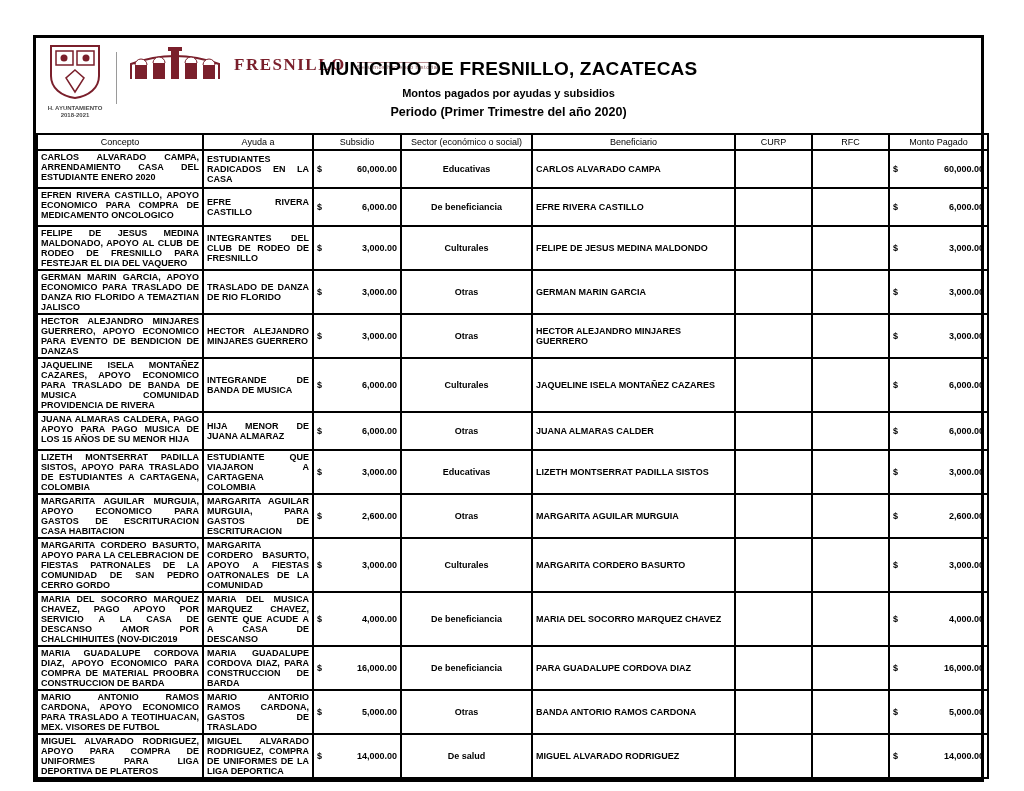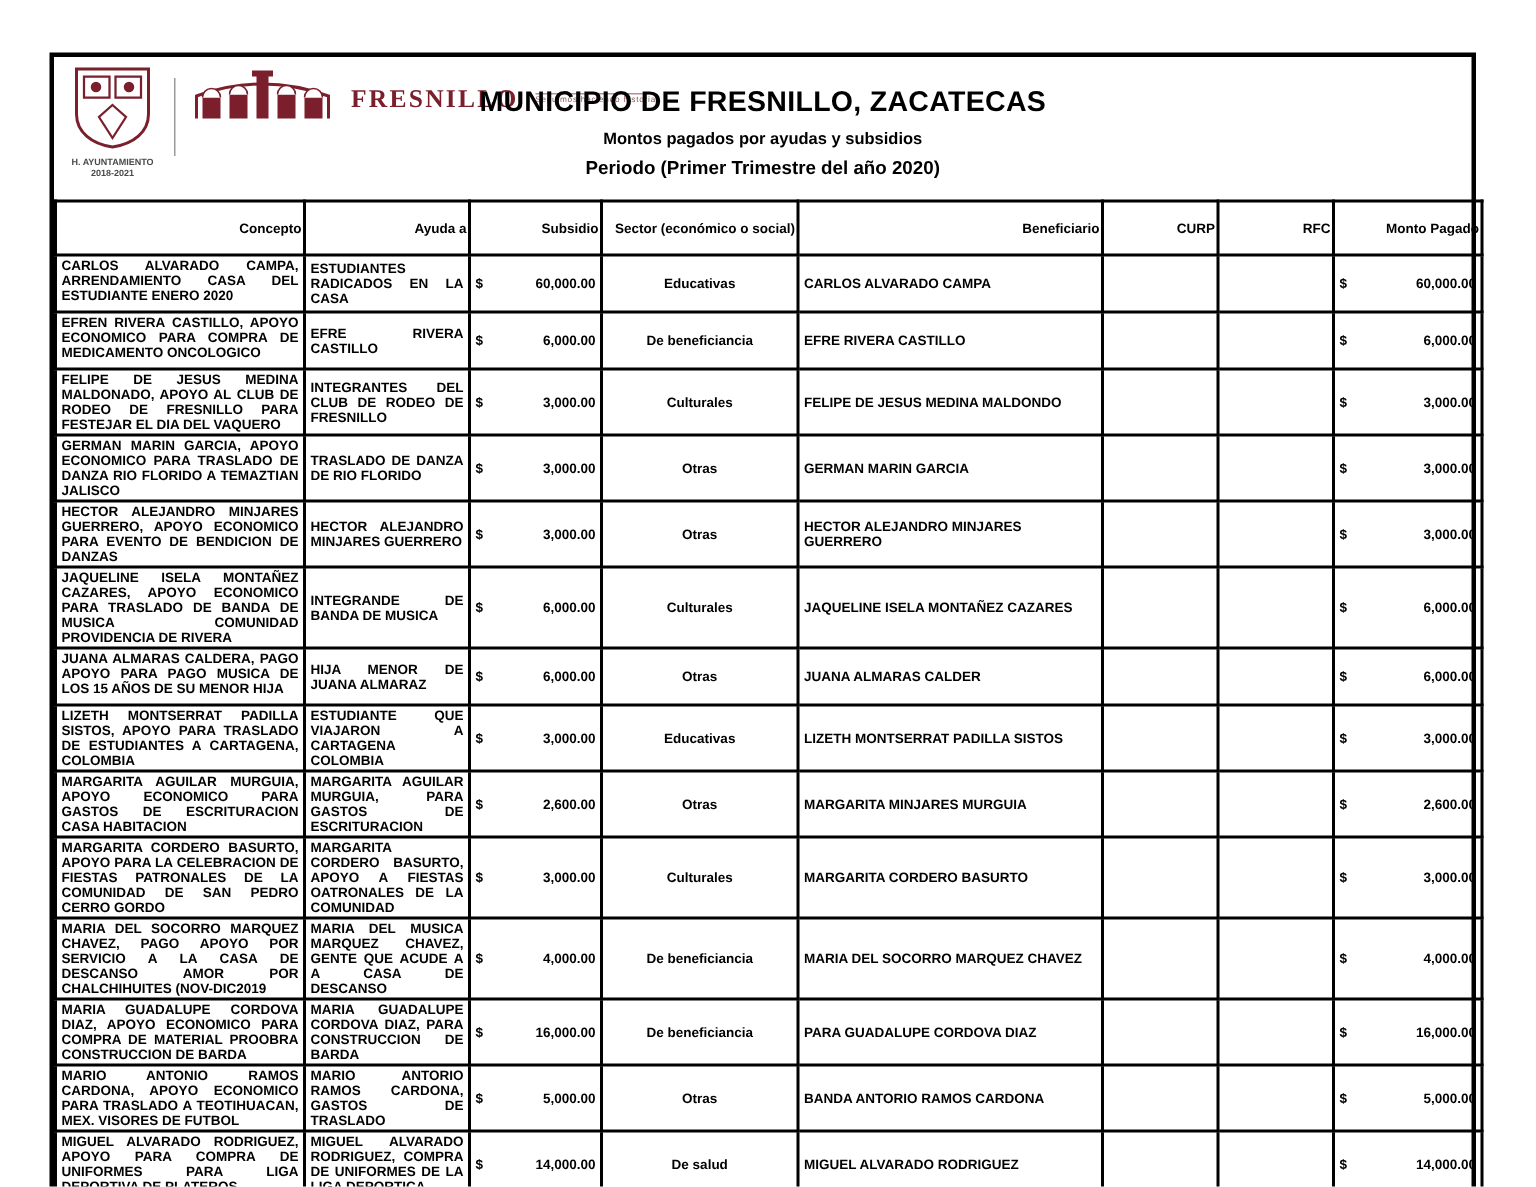--- a/index.html
+++ b/index.html
@@ -17,21 +17,21 @@
   .titles{position:absolute;left:0;right:0;top:8px;text-align:center;}
   .title-main{font-size:19px;font-weight:bold;color:#000;letter-spacing:.2px;margin-top:12px;}
   .title-sub{font-size:11px;font-weight:bold;margin-top:7px;}
   .title-period{font-size:12.5px;font-weight:bold;margin-top:6px;}
   
   table{width:100%;border-collapse:collapse;table-layout:fixed;}
   col.w-concepto{width:166px;} col.w-ayuda{width:110px;} col.w-subsidio{width:88px;}
   col.w-sector{width:131px;} col.w-benef{width:203px;} col.w-curp{width:77px;}
   col.w-rfc{width:77px;} col.w-monto{width:99px;}
   th,td{border:2px solid #000;padding:1px 3px;box-sizing:border-box;overflow:hidden;}
-  th{font-size:9px;font-weight:bold;text-align:right;height:16px;padding:12px 1px;}
+  th{font-size:9px;font-weight:normal;text-align:center;height:16px;padding:2px 1px;}
   td{font-size:9px;font-weight:bold;line-height:10px;}
   td.c-concepto{text-align:justify;vertical-align:top;}
   td.c-ayuda{text-align:justify;vertical-align:middle;}
   td.c-sector{vertical-align:middle;text-align:center;}
   td.c-benef{vertical-align:middle;}
   td.c-money{vertical-align:middle;}
   .money-wrap{display:flex;justify-content:space-between;align-items:center;}
   tbody tr{height:38px;margin-top:12px;}
 </style>
 </head>
@@ -265,21 +265,21 @@
         <tr>
           <td class="c-concepto">MARGARITA AGUILAR MURGUIA, APOYO ECONOMICO PARA GASTOS DE ESCRITURACION CASA HABITACION</td>
           <td class="c-ayuda">MARGARITA AGUILAR MURGUIA, PARA GASTOS DE ESCRITURACION</td>
           <td class="c-money">
             <div class="money-wrap">
               <span>$</span>
               <span>2,600.00</span>
             </div>
           </td>
           <td class="c-sector">Otras</td>
-          <td class="c-benef">MARGARITA MINJARES MURGUIA</td>
+          <td class="c-benef">MARGARITA AGUILAR MURGUIA</td>
           <td class="c-curp"></td>
           <td class="c-rfc"></td>
           <td class="c-money">
             <div class="money-wrap">
               <span>$</span>
               <span>2,600.00</span>
             </div>
           </td>
         </tr>
         <tr>

